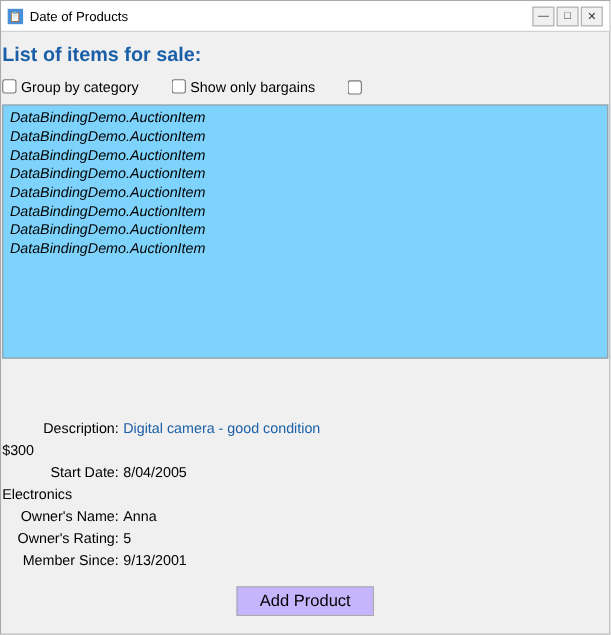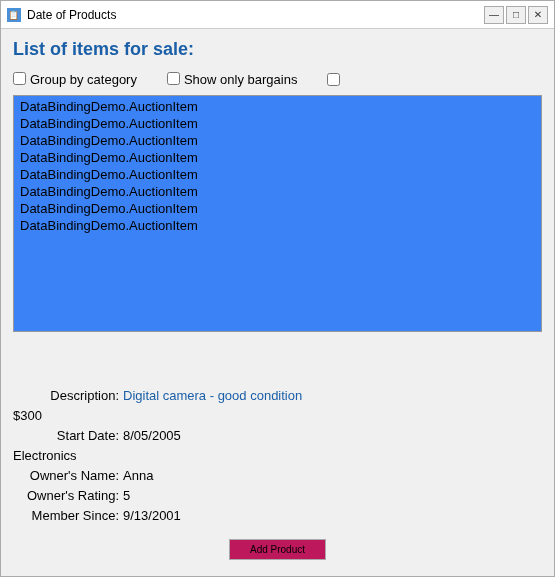--- a/index.html
+++ b/index.html
@@ -51,21 +51,21 @@
       border: 1px solid #aaa;
       font-size: 10px;
       display: flex;
       align-items: center;
       justify-content: center;
       cursor: pointer;
       color: #333;
     }
     .content {
       flex: 1;
-      padding: 10px 12px;
+      padding: 10px 1px;
       display: flex;
       flex-direction: column;
       gap: 8px;
     }
     .page-title {
       color: #1a5fa8;
       font-size: 18px;
       font-weight: bold;
       margin-bottom: 4px;
     }
@@ -85,25 +85,26 @@
       cursor: pointer;
     }
     .checkbox-item label {
       font-size: 13px;
       color: #000;
       cursor: pointer;
       white-space: nowrap;
     }
     .list-box {
       border: 1px solid #999;
-      background: #3b82f6;
+      background: #7dd3fc;
       flex: 1;
       overflow-y: auto;
       padding: 2px 0;
       min-height: 230px;
+      font-style: italic;
     }
     .list-item {
       padding: 1px 6px;
       font-size: 13px;
       color: #000;
       cursor: pointer;
     }
     .details-section {
       display: flex;
       flex-direction: column;
@@ -135,22 +136,22 @@
       color: #000000;
     }
     .add-button-row {
       display: flex;
       justify-content: center;
       margin-top: 8px;
       margin-bottom: 6px;
     }
     .add-button {
       padding: 4px 20px;
-      font-size: 10px;
-      background: #be185d;
+      font-size: 15px;
+      background: #c4b5fd;
       border: 1px solid #aaa;
       cursor: pointer;
       color: #000;
     }
   </style>
 </head>
 <body>
 
 <div class="window">
 
@@ -198,21 +199,21 @@
     <div class="details-section">
       <div class="detail-row">
         <span class="detail-label">Description:</span>
         <span class="detail-value blue">Digital camera - good condition</span>
       </div>
       <div class="detail-row">
         <span class="detail-value">$300</span>
       </div>
       <div class="detail-row">
         <span class="detail-label">Start Date:</span>
-        <span class="detail-value">8/05/2005</span>
+        <span class="detail-value">8/04/2005</span>
       </div>
       <div class="detail-row">
         <span class="detail-value">Electronics</span>
       </div>
       <div class="detail-row">
         <span class="detail-label">Owner's Name:</span>
         <span class="detail-value orange">Anna</span>
       </div>
       <div class="detail-row">
         <span class="detail-label">Owner's Rating:</span>

